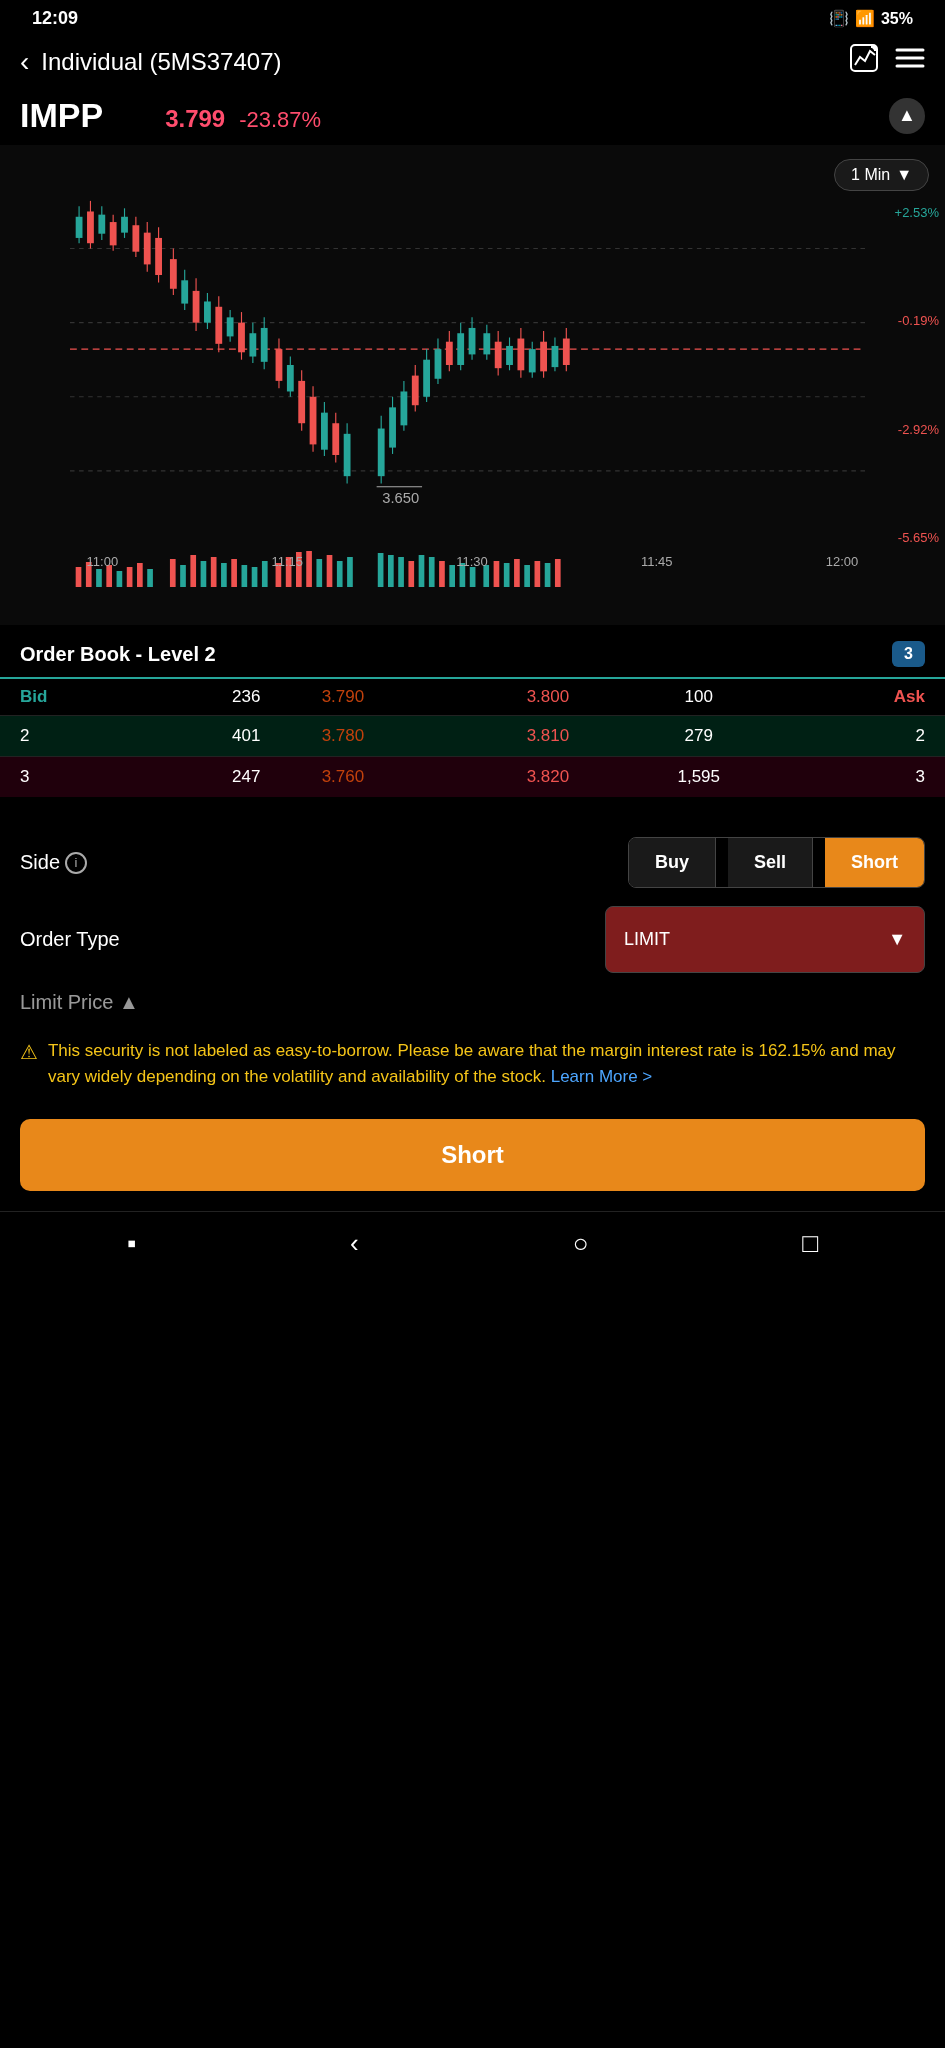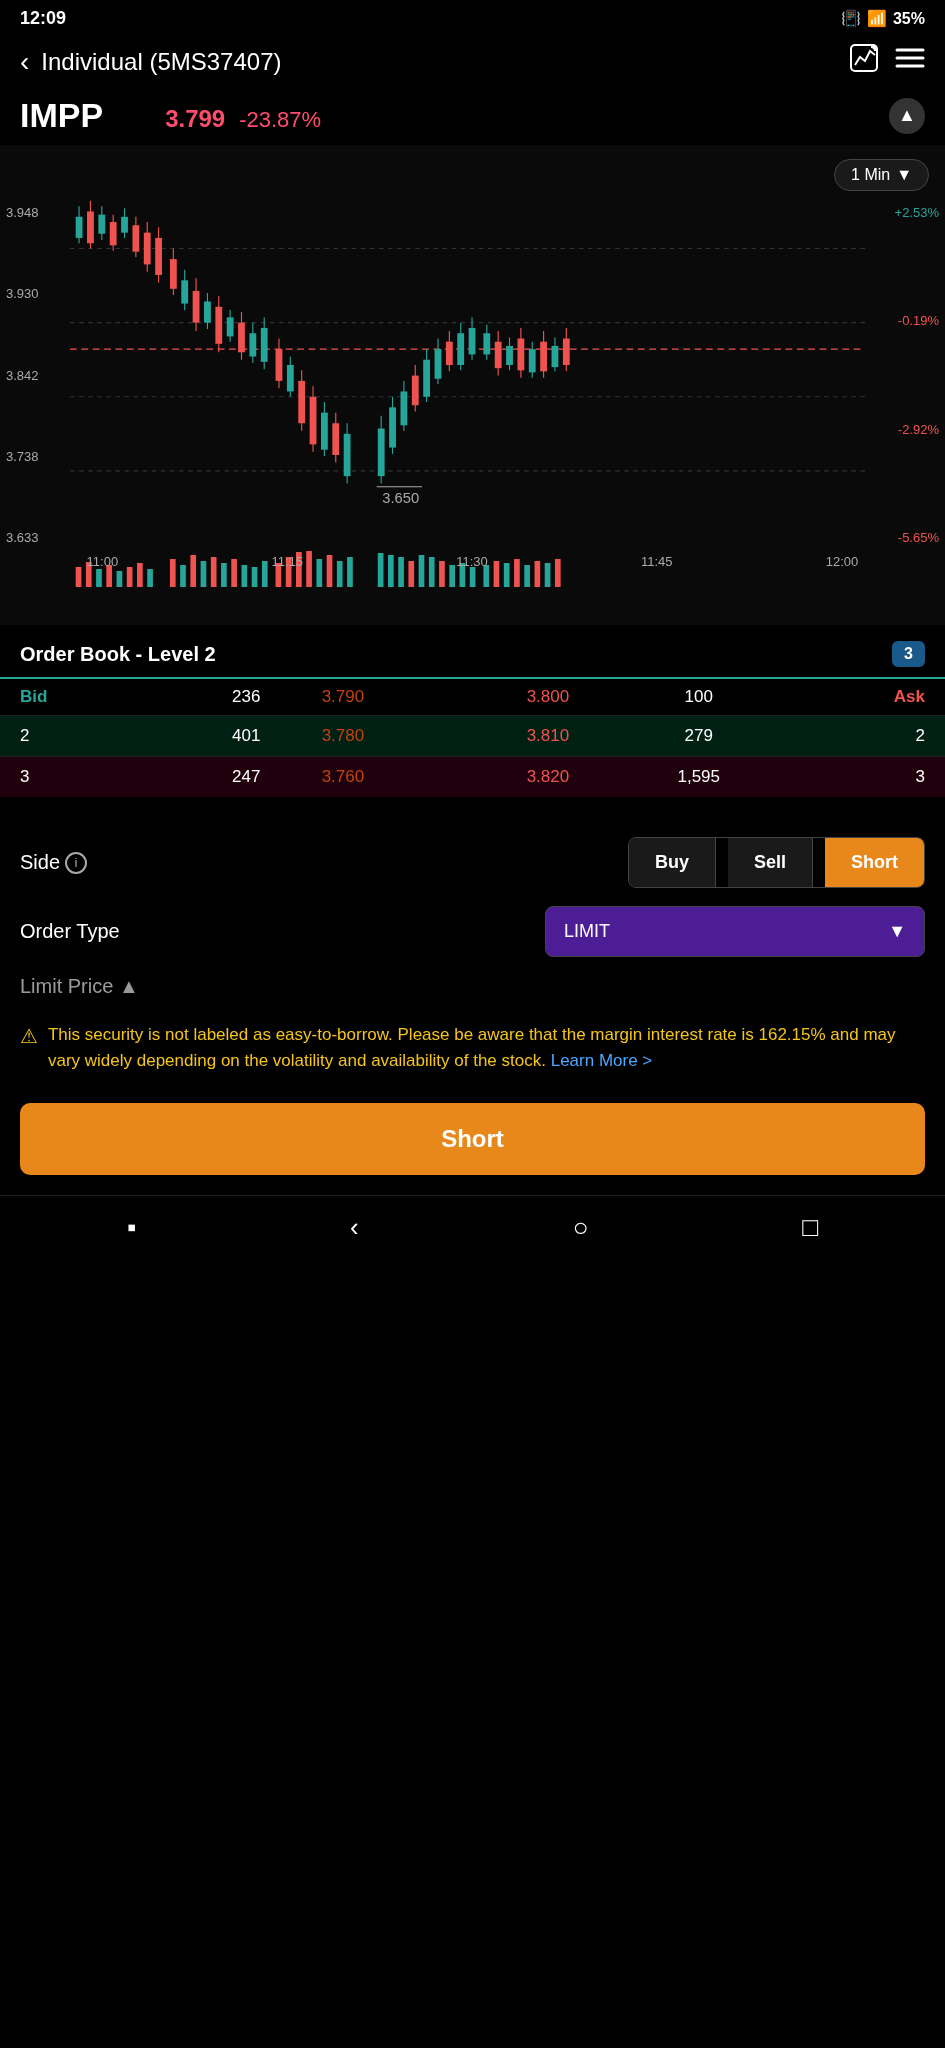--- a/index.html
+++ b/index.html
@@ -11,21 +11,21 @@
       width: 945px;
       min-height: 2048px;
       overflow-x: hidden;
     }
 
     
     .status-bar {
       display: flex;
       justify-content: space-between;
       align-items: center;
-      padding: 8px 20px 4px;
+      padding: 8px 32px 4px;
       font-size: 18px;
       font-weight: 600;
     }
     .status-right { display: flex; align-items: center; gap: 6px; font-size: 16px; }
 
     
     .header {
       display: flex;
       align-items: center;
       justify-content: space-between;
@@ -203,25 +203,25 @@
     .side-btn:last-child { border-right: none; }
     .side-btn.active-short {
       background: #e8881a;
       color: #fff;
     }
 
     .order-type-select {
       display: flex;
       align-items: center;
       justify-content: space-between;
-      background: #4c1d95;
+      background: #7f1d1d;
       border: 1px solid #444;
       border-radius: 8px;
-      padding: 14px 18px;
-      width: 380px;
+      padding: 22px 18px;
+      width: 320px;
       font-size: 18px;
       color: #fff;
     }
 
     .limit-price-row {
       display: flex;
       align-items: center;
       justify-content: space-between;
       margin-bottom: 10px;
       opacity: 0.6;
@@ -330,27 +330,20 @@
   <div class="collapse-btn">▲</div>
 </div>
 
 
 <div class="chart-container">
   <div class="timeframe-btn">
     <span>1 Min</span>
     <span>▼</span>
   </div>
 
-  <div class="price-labels-left">
-    <span>3.948</span>
-    <span>3.930</span>
-    <span>3.842</span>
-    <span>3.738</span>
-    <span>3.633</span>
-  </div>
 
   <div class="price-labels-right">
     <span class="pct-green">+2.53%</span>
     <span class="pct-red">-0.19%</span>
     <span class="pct-red">-2.92%</span>
     <span class="pct-red">-5.65%</span>
   </div>
 
   <svg style="position:absolute;top:40px;left:70px;width:calc(100% - 150px);height:360px;" viewBox="0 0 700 340" preserveAspectRatio="none">
 

